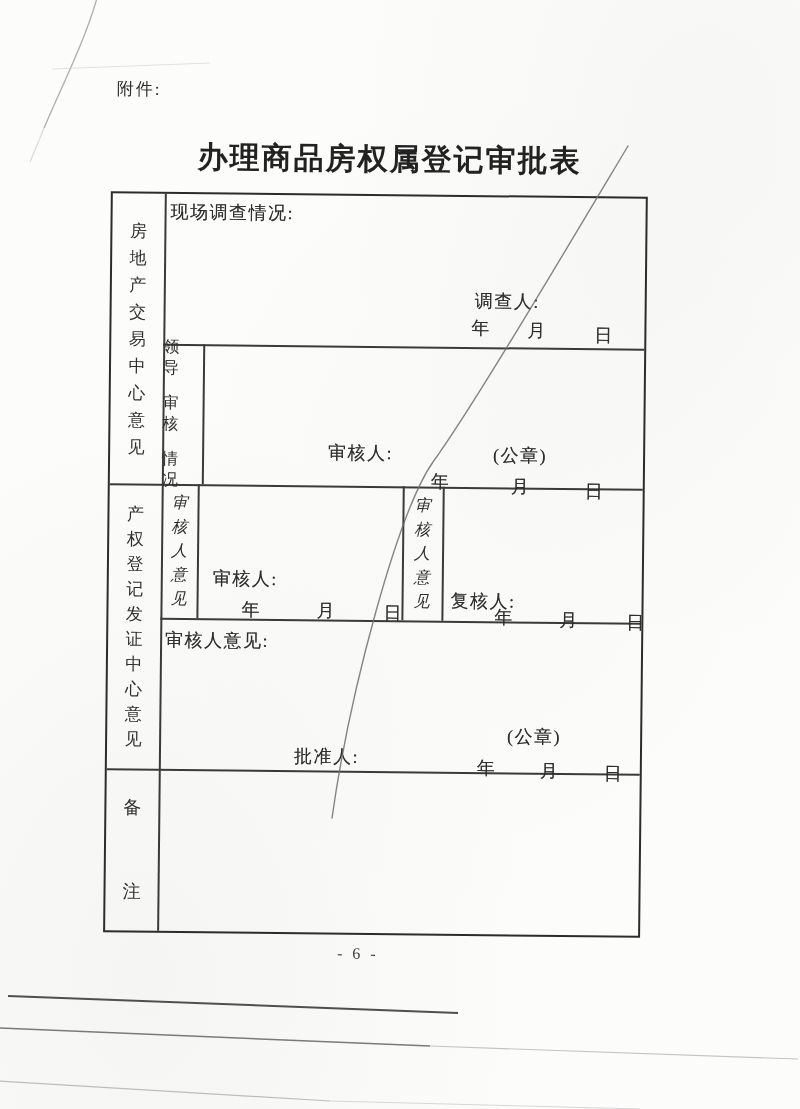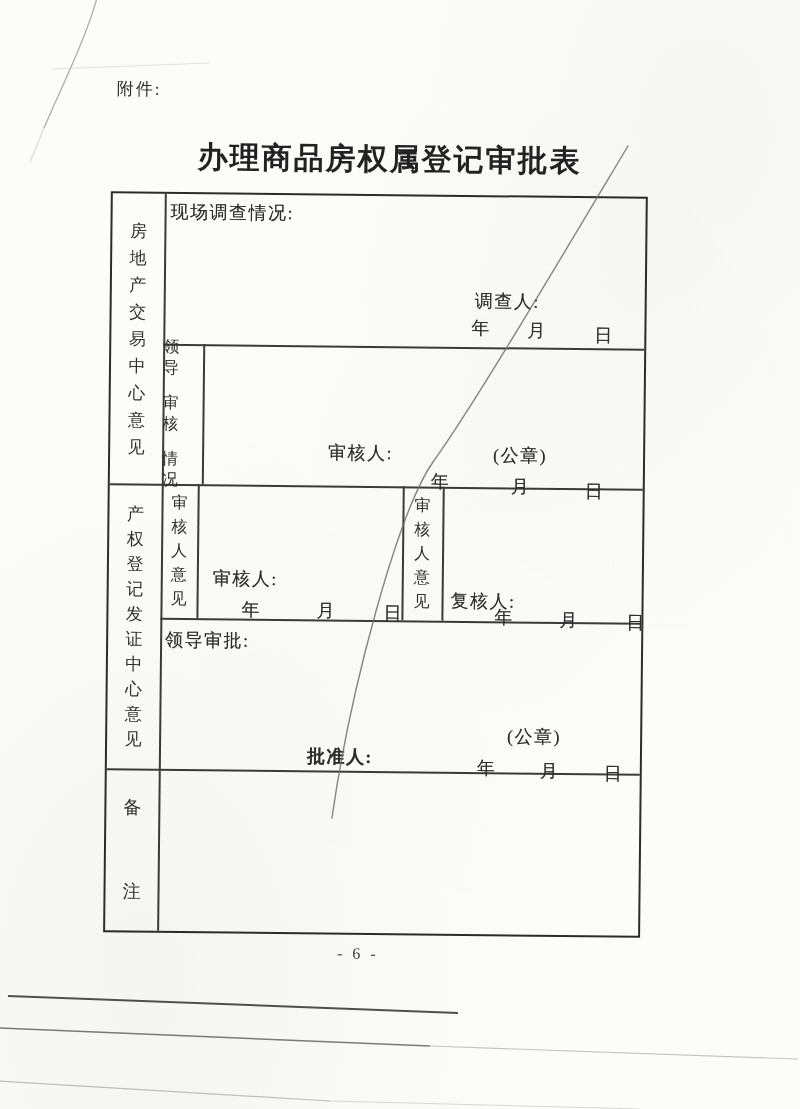--- a/index.html
+++ b/index.html
@@ -24,21 +24,21 @@
   .form-table{position:absolute;left:107px;top:194px;width:533px;height:737px;
     border:2px solid #2c2c2c;}
   .l{position:absolute;background:#3a3a3a;}
   .vl{width:1.6px;} .hl{height:1.6px;}
 
   .box{position:absolute;}
   .flexc{display:flex;align-items:center;justify-content:center;}
   .vtext{width:1.35em;word-break:break-all;text-align:center;}
   .side-label{font-size:17px;line-height:27px;letter-spacing:0;}
   .side-label2{font-size:17px;line-height:25px;}
-  .subv{font-size:16px;line-height:24px;}
+  .subv{font-size:16px;line-height:24px;font-style:italic;}
   .remarks-label{font-size:18px;line-height:84px;}
   .sub-lines{display:flex;flex-direction:column;gap:14px;align-items:center;}
   .sub-lines div{font-size:16px;letter-spacing:2px;}
 
   .cell{position:absolute;}
   .t{position:absolute;font-size:18px;letter-spacing:1.5px;white-space:nowrap;
      text-shadow:0 0 .4px rgba(40,40,40,.55);}
 
   .artifacts{position:absolute;inset:0;pointer-events:none;z-index:5;}
 </style>
@@ -112,23 +112,23 @@
       </div>
 
       <div class="cell" style="left:333px;top:290px;width:200px;height:134px;">
         <span class="t" style="left:9px;top:102px;">复核人:</span>
         <span class="t" style="left:53px;top:118px;">年</span>
         <span class="t" style="left:118px;top:120px;">月</span>
         <span class="t" style="left:185px;top:122px;">日</span>
       </div>
 
       <div class="cell" style="left:52px;top:424px;width:481px;height:151px;">
-        <span class="t" style="left:5px;top:10px;">领导审批:</span>
+        <span class="t" style="left:5px;top:10px;">审核人意见:</span>
         <span class="t" style="left:348px;top:103px;">(公章)</span>
-        <span class="t" style="left:148px;top:125px;font-weight:bold;">批准人:</span>
+        <span class="t" style="left:135px;top:125px;">批准人:</span>
         <span class="t" style="left:318px;top:135px;">年</span>
         <span class="t" style="left:381px;top:137px;">月</span>
         <span class="t" style="left:445px;top:139px;">日</span>
       </div>
 
       <div class="box flexc" style="left:0;top:575px;width:52px;height:162px;">
         <div class="vtext remarks-label">备注</div>
       </div>
       <div class="cell" style="left:52px;top:575px;width:481px;height:162px;"></div>
     </div>

